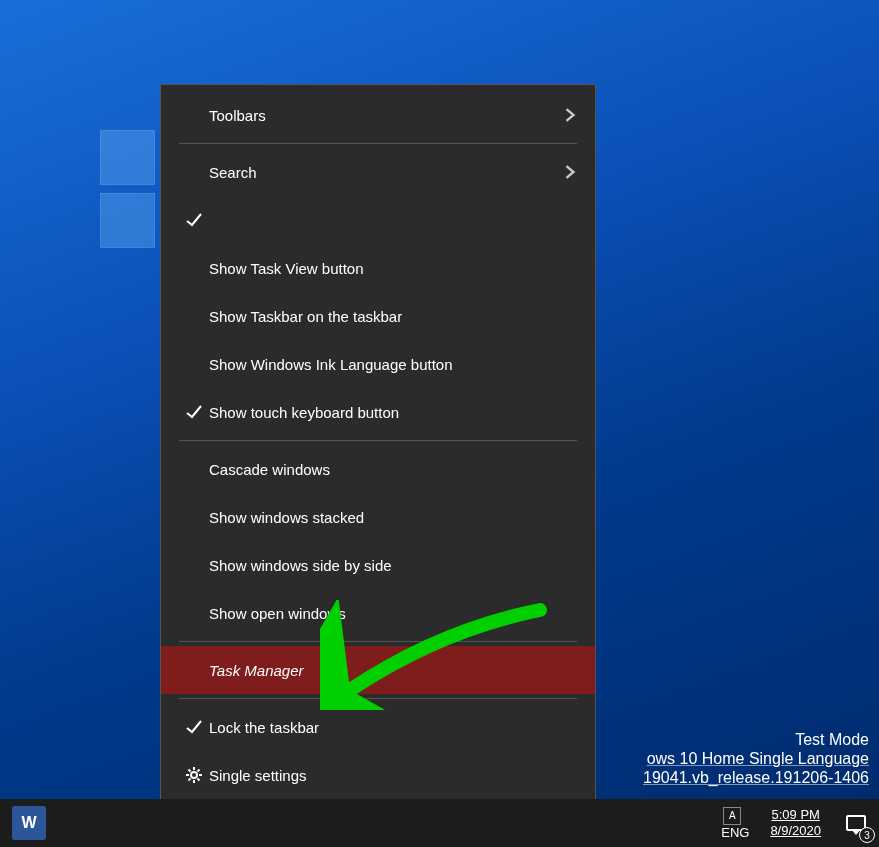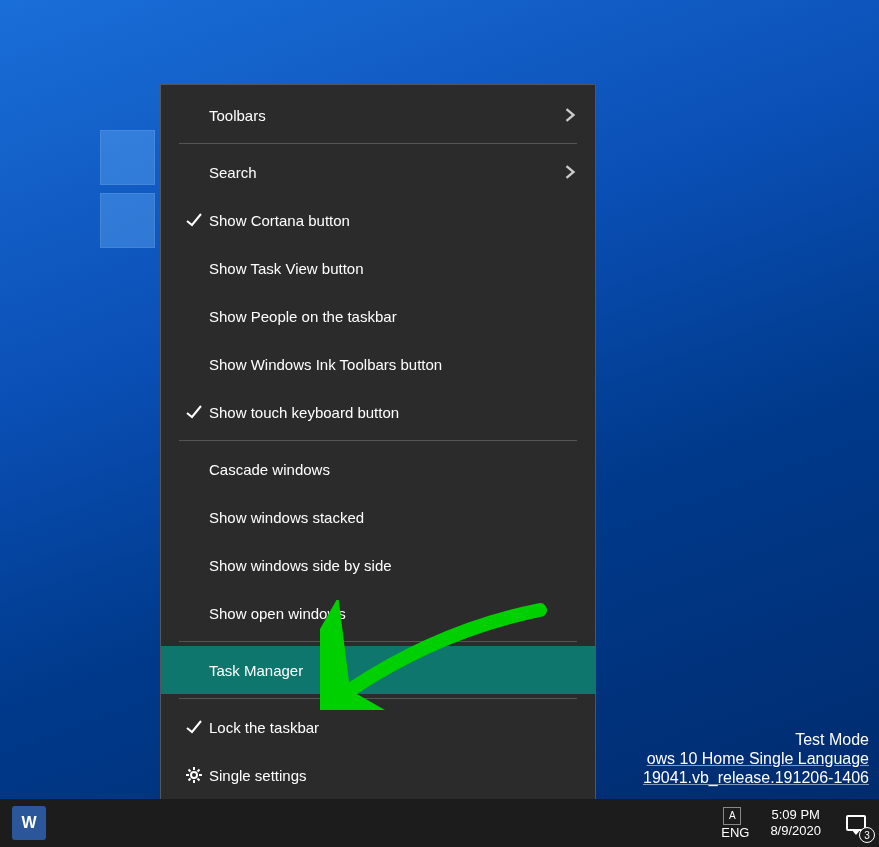--- a/index.html
+++ b/index.html
@@ -23,35 +23,35 @@
   }
   .ctx .item {
     display:flex; align-items:center; height:48px; padding:0 18px;
     cursor:default;
   }
   .ctx .item .iconcol { width:30px; display:flex; justify-content:center; align-items:center; }
   .ctx .item .label { flex:1; }
   .ctx .item .arrowcol { width:20px; display:flex; justify-content:flex-end; color:#ccc; font-size:18px;}
   .ctx .sep { height:1px; background:#555; margin:4px 18px; }
   .ctx .disabled { color:#ffffff;justify-content:center; }
-  .ctx .hl { background:#0f766e; }
+  .ctx .hl { background:#7f1d1d;font-style:italic; }
 
   
   .taskbar {
     position:absolute; left:0; bottom:0; width:879px; height:48px;
     background:#1c1c1c; display:flex; align-items:center; color:#fff;
   }
   .tb-left{display:flex;align-items:center;gap:12px;padding-left:12px;}
   .word-icon{ width:34px; height:34px; background:#2b579a; border-radius:3px; display:flex; align-items:center; justify-content:center; color:#fff; font-weight:600; font-size:16px; position:relative;}
   .word-icon::after{content:"";position:absolute;right:-4px;top:3px;width:16px;height:28px;background:#3a66ad;border-radius:2px;z-index:-1;}
   .tb-right{margin-left:auto; display:flex; align-items:center; height:100%;}
   .tray-item{height:100%; display:flex; flex-direction:column; align-items:center; justify-content:center; padding:0 10px; font-size:13px; border-left:1px solid rgba(255,255,255,0);}
   .ime-frame{border:1px solid #888; width:18px;height:18px;display:flex;align-items:center;justify-content:center;font-size:10px;margin-right:6px;}
   .lang-wrap{display:flex;align-items:center;}
-  .clock{line-height:16px;text-align:right;}
+  .clock{line-height:16px;text-align:right;text-decoration:underline;}
   .action-center{position:relative;display:flex;align-items:center;justify-content:center;width:48px;}
   .ac-icon{width:20px;height:16px;border:2px solid #fff;border-radius:2px;position:relative;}
   .ac-icon::after{content:"";position:absolute;left:3px;bottom:-6px;width:0;height:0;border-left:5px solid transparent;border-right:5px solid transparent;border-top:6px solid #fff;}
   .badge{position:absolute;right:4px;bottom:4px;width:16px;height:16px;border-radius:50%;border:1px solid #fff;background:#1c1c1c;font-size:10px;display:flex;align-items:center;justify-content:center;}
 
   
   .arrow-anno{
     position:absolute; left:320px; top:600px; width:240px; height:110px; pointer-events:none;
   }
 
@@ -98,39 +98,38 @@
           </svg>
       </span>
     </div>
 
     <div class="item">
       <span class="iconcol check-icon">
         <svg viewBox="0 0 18 18">
             <polyline points="2,10 7,14 16,3"></polyline>
           </svg>
       </span>
-      <span class="label">Show Cortana button</span>
       <span class="arrowcol"></span>
     </div>
 
     <div class="item">
       <span class="iconcol"></span>
       <span class="label">Show Task View button</span>
       <span class="arrowcol"></span>
     </div>
 
     <div class="item">
       <span class="iconcol"></span>
-      <span class="label">Show People on the taskbar</span>
-      <span class="arrowcol"></span>
-    </div>
-
-    <div class="item">
-      <span class="iconcol"></span>
-      <span class="label">Show Windows Ink Toolbars button</span>
+      <span class="label">Show Taskbar on the taskbar</span>
+      <span class="arrowcol"></span>
+    </div>
+
+    <div class="item">
+      <span class="iconcol"></span>
+      <span class="label">Show Windows Ink Language button</span>
       <span class="arrowcol"></span>
     </div>
 
     <div class="item">
       <span class="iconcol check-icon">
         <svg viewBox="0 0 18 18">
             <polyline points="2,10 7,14 16,3"></polyline>
           </svg>
       </span>
       <span class="label">Show touch keyboard button</span>

